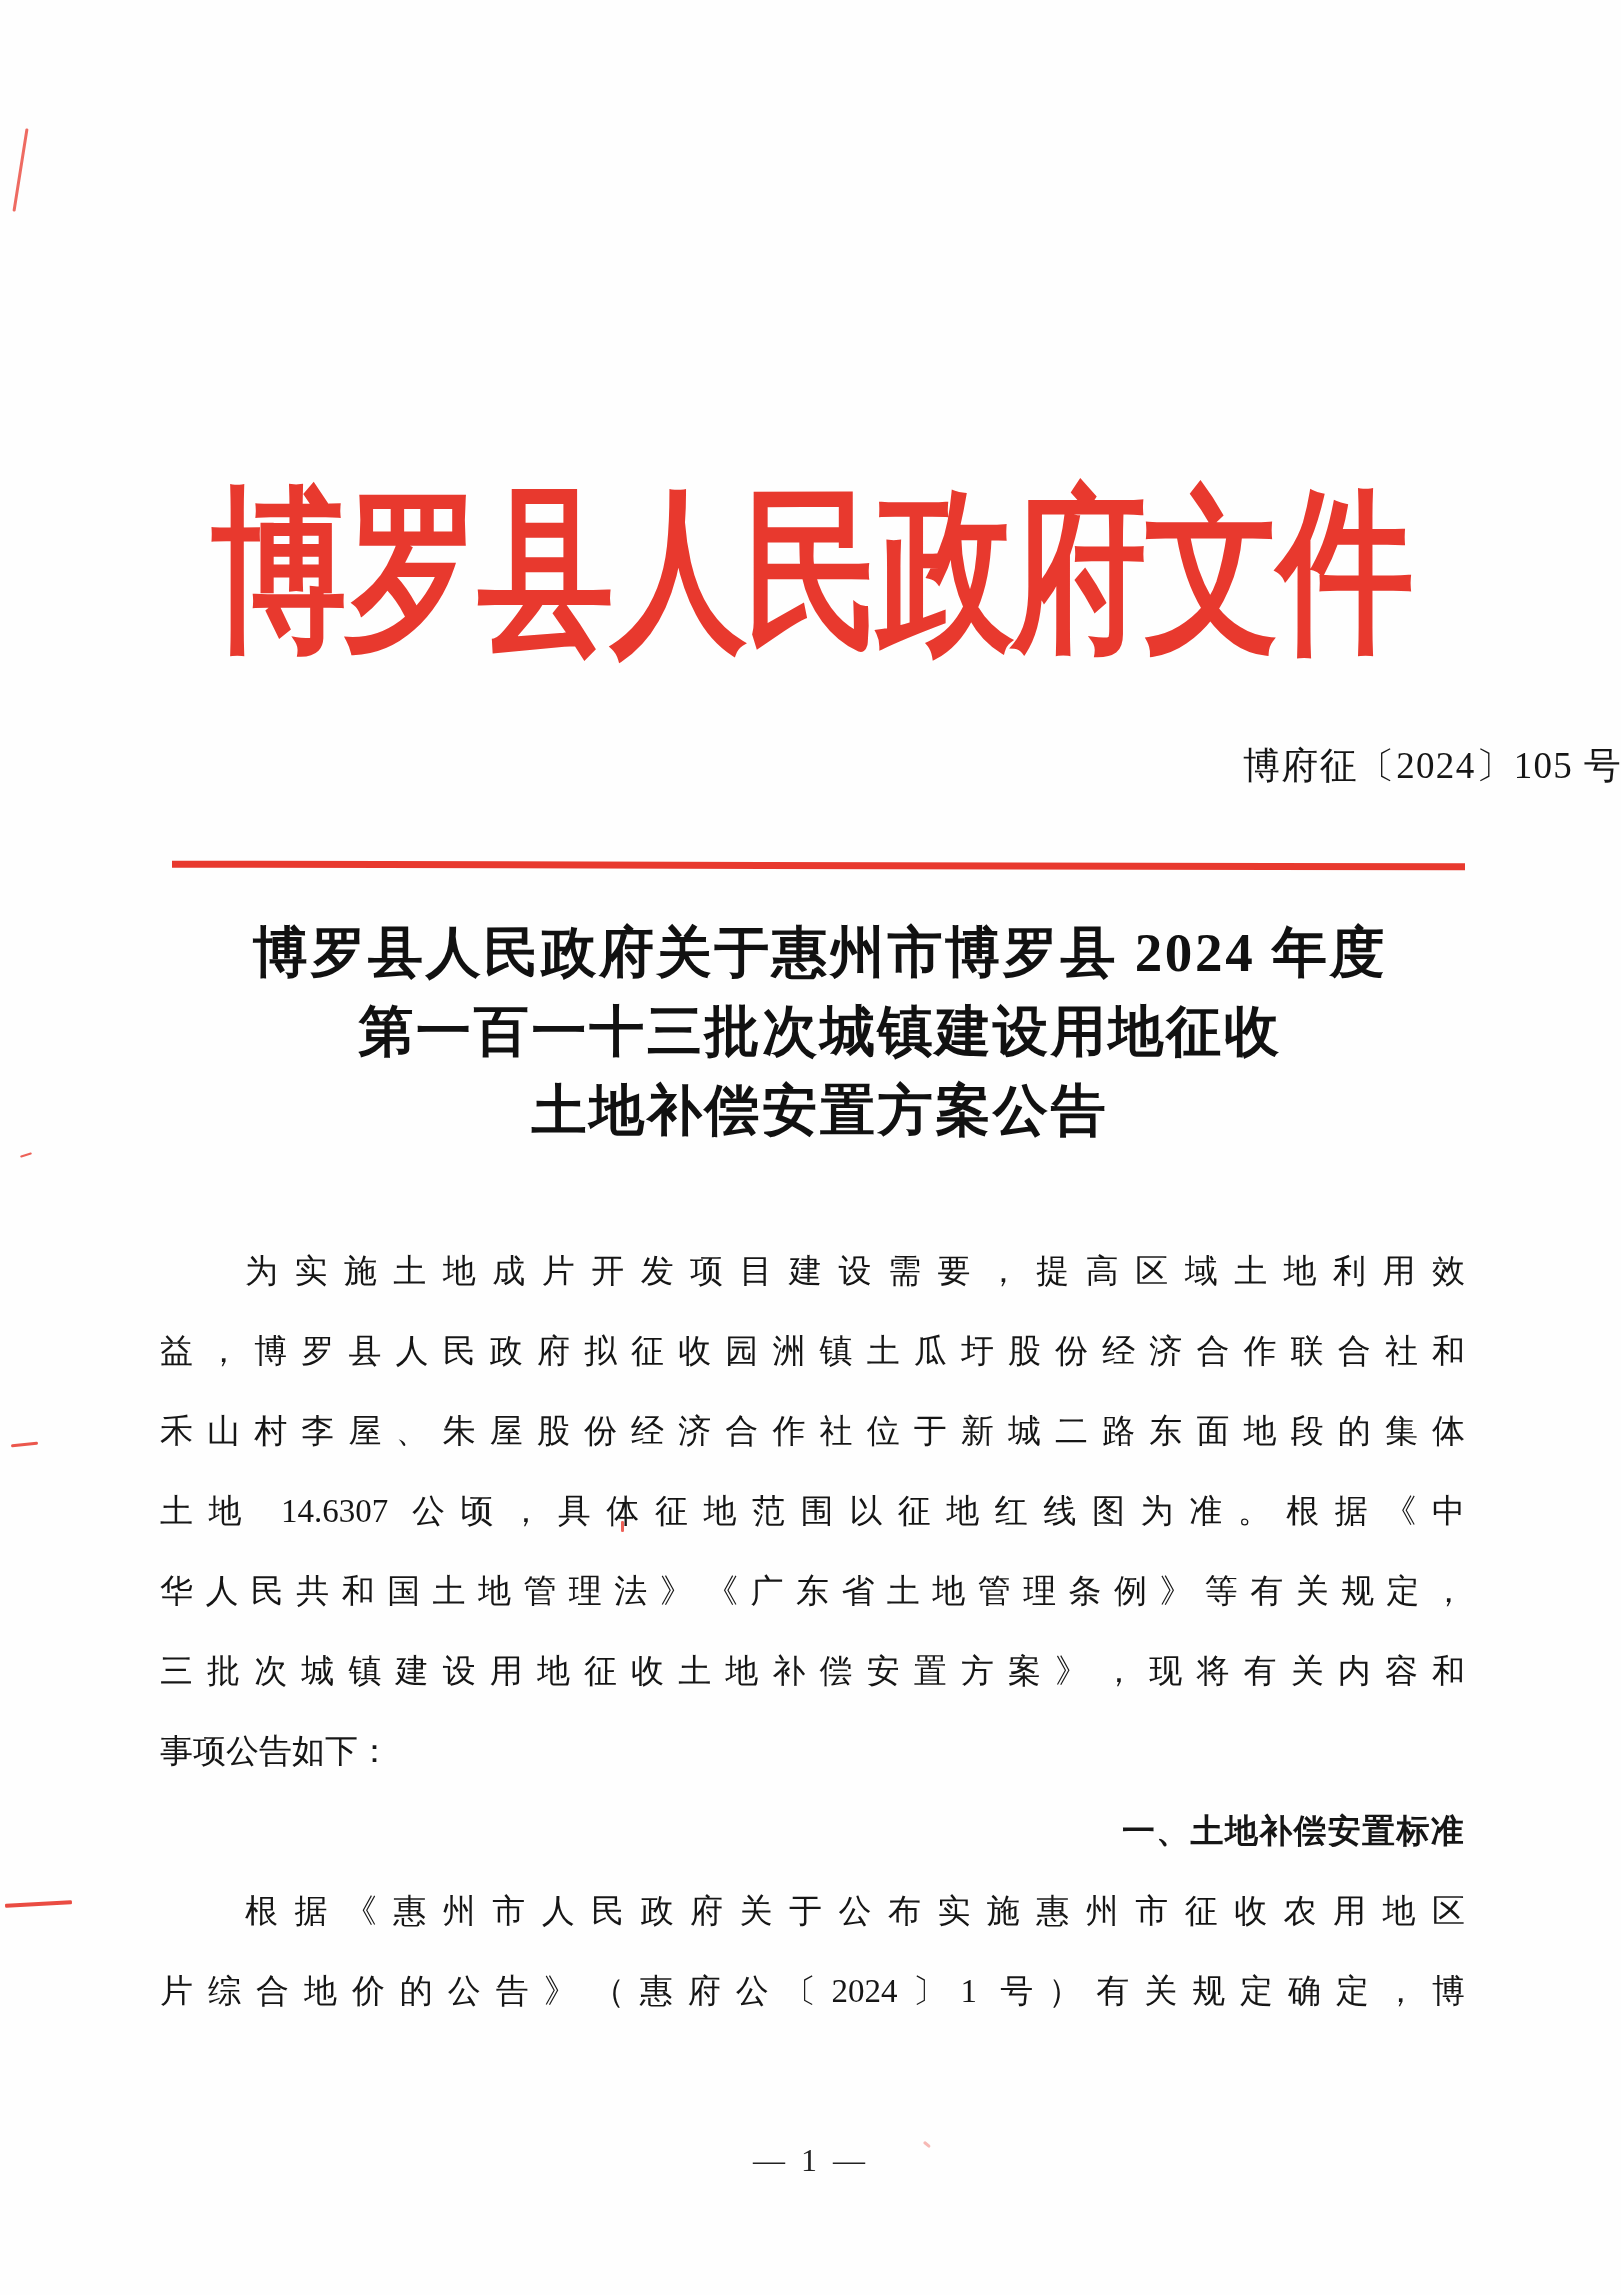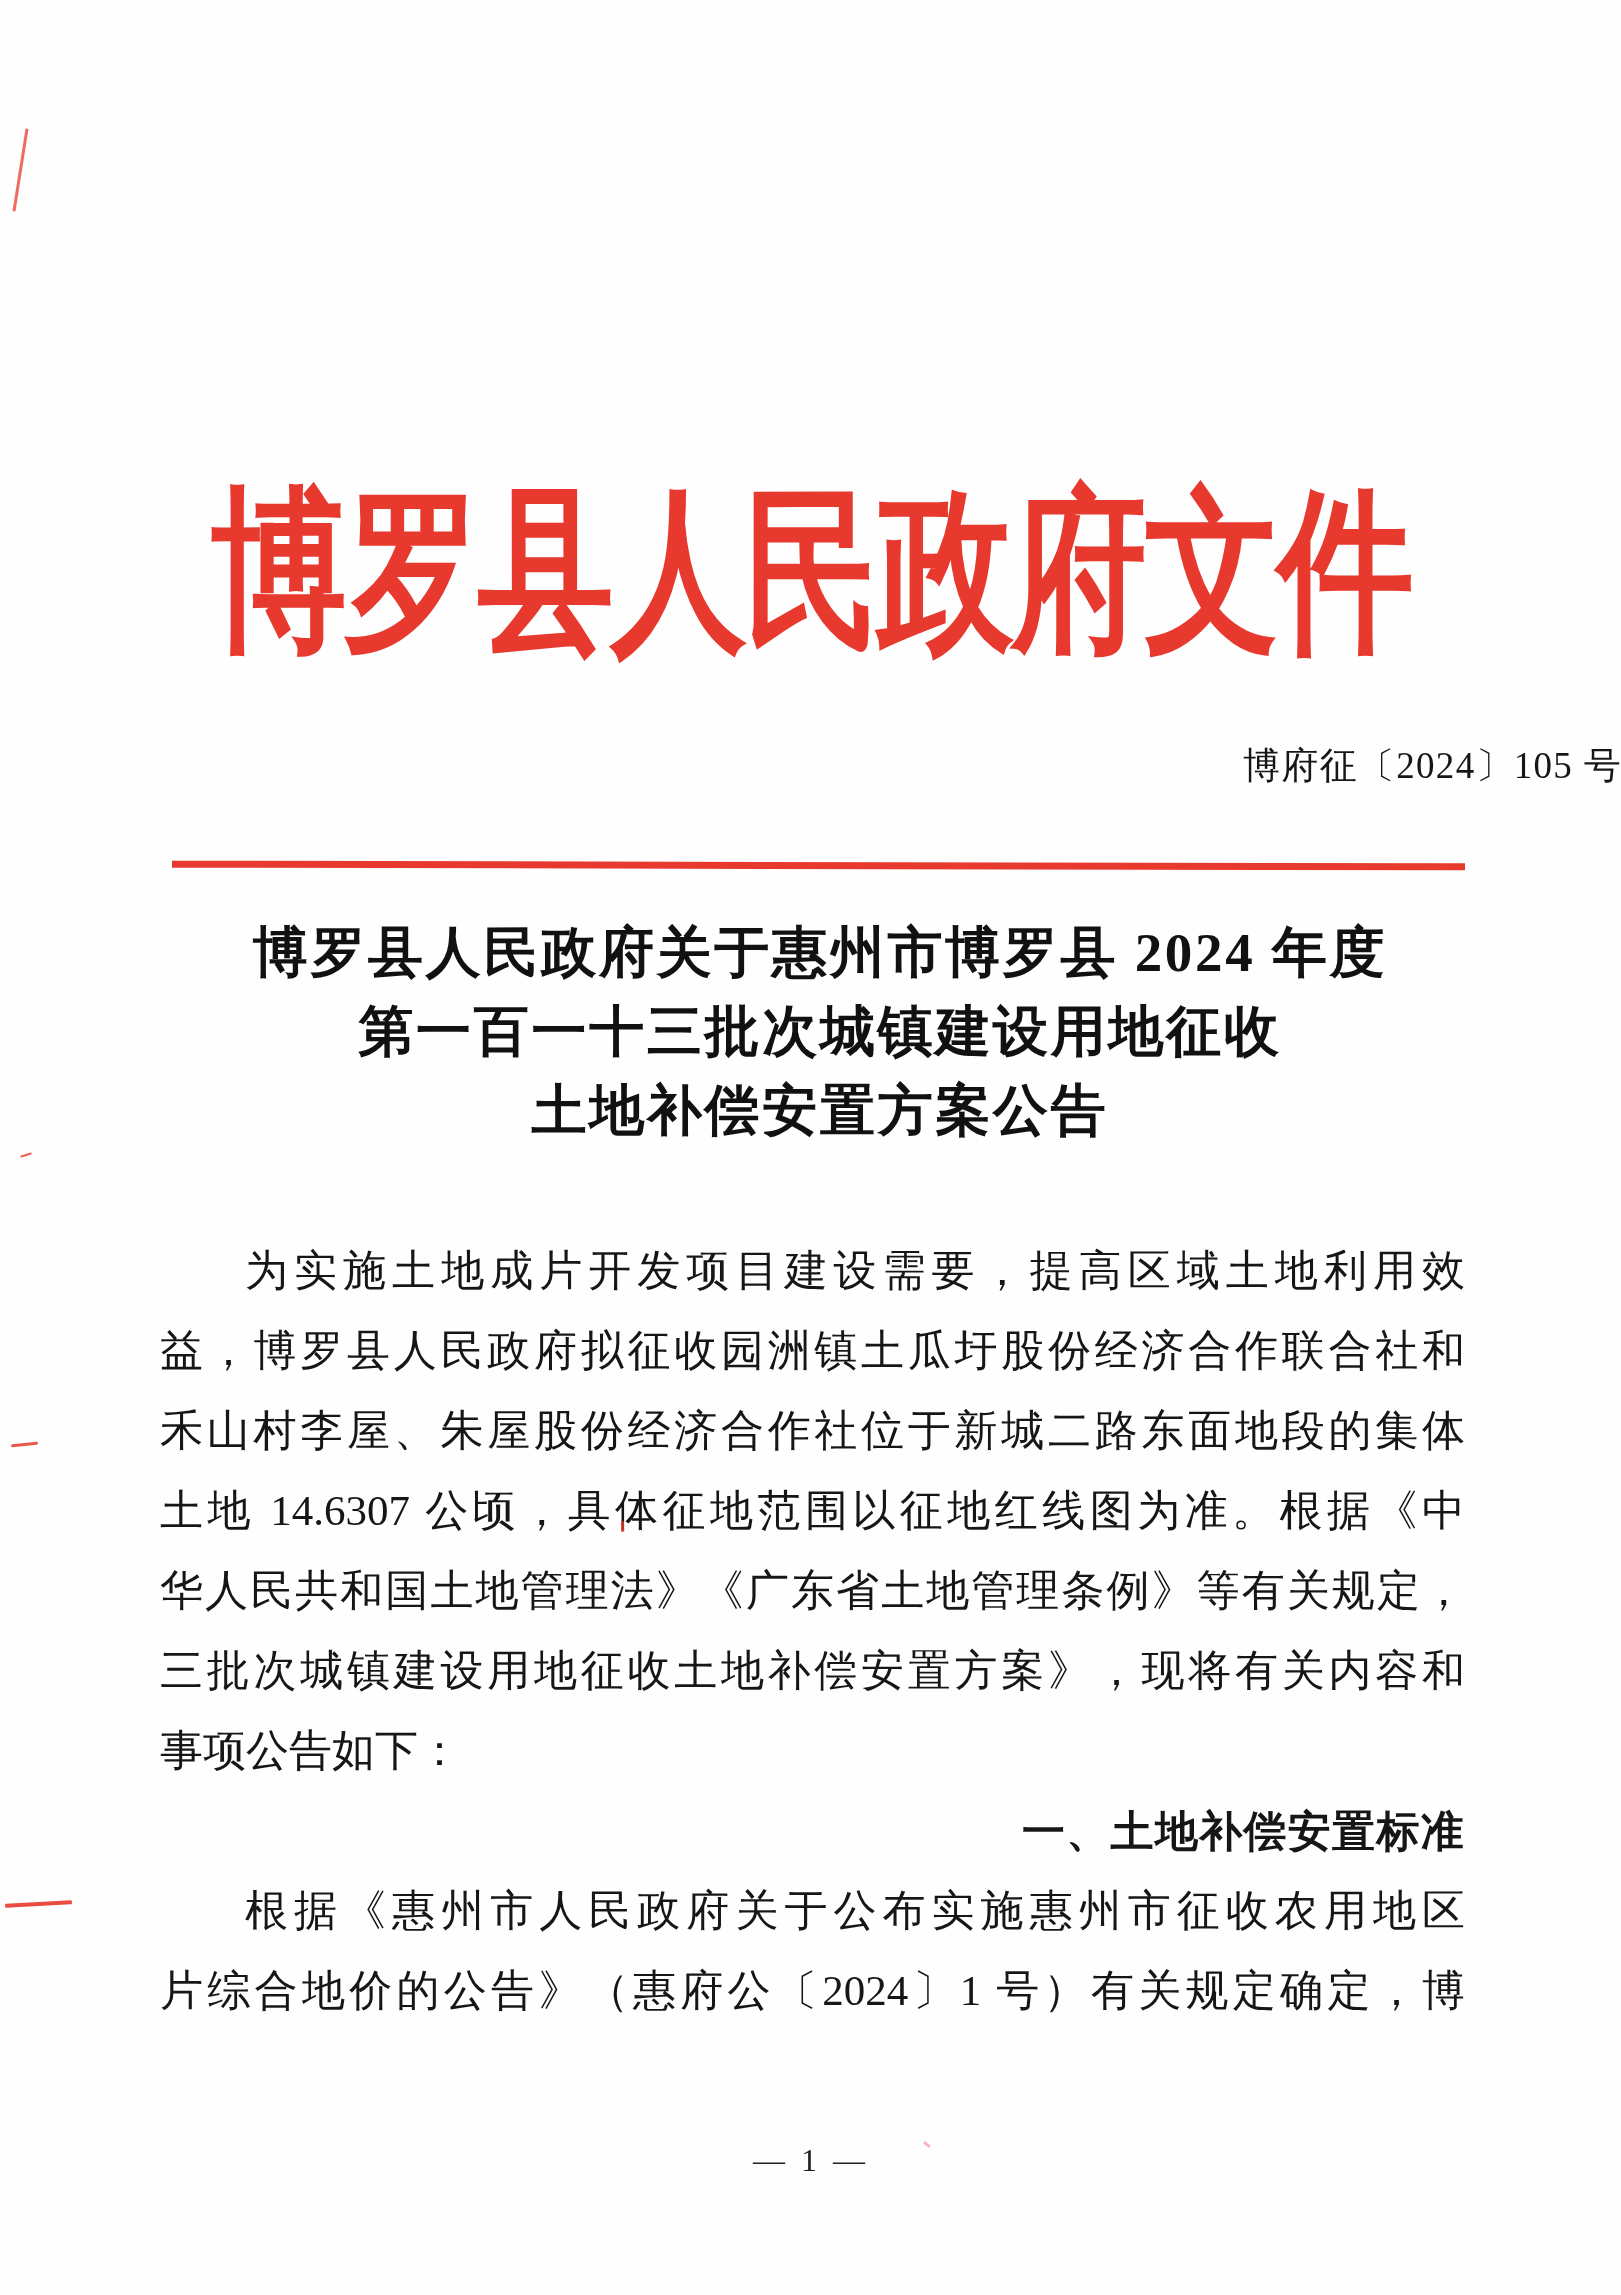--- a/index.html
+++ b/index.html
@@ -44,21 +44,21 @@
     position:absolute;top:913px;left:9px;width:100%;
     text-align:center;
     font-weight:bold;
     font-size:55px;line-height:79px;
     letter-spacing:2.7px;
     color:#111;
   }
   
   .body-block{
     position:absolute;top:1231px;left:160px;width:1305px;
-    font-size:43px;
+    font-size:33px;
     color:#161616;
   }
   .body-line{
     height:80px;line-height:80px;
     white-space:nowrap;
     text-align:left;
   }
   .body-line.fill{
     white-space:normal;
     text-align:justify;

